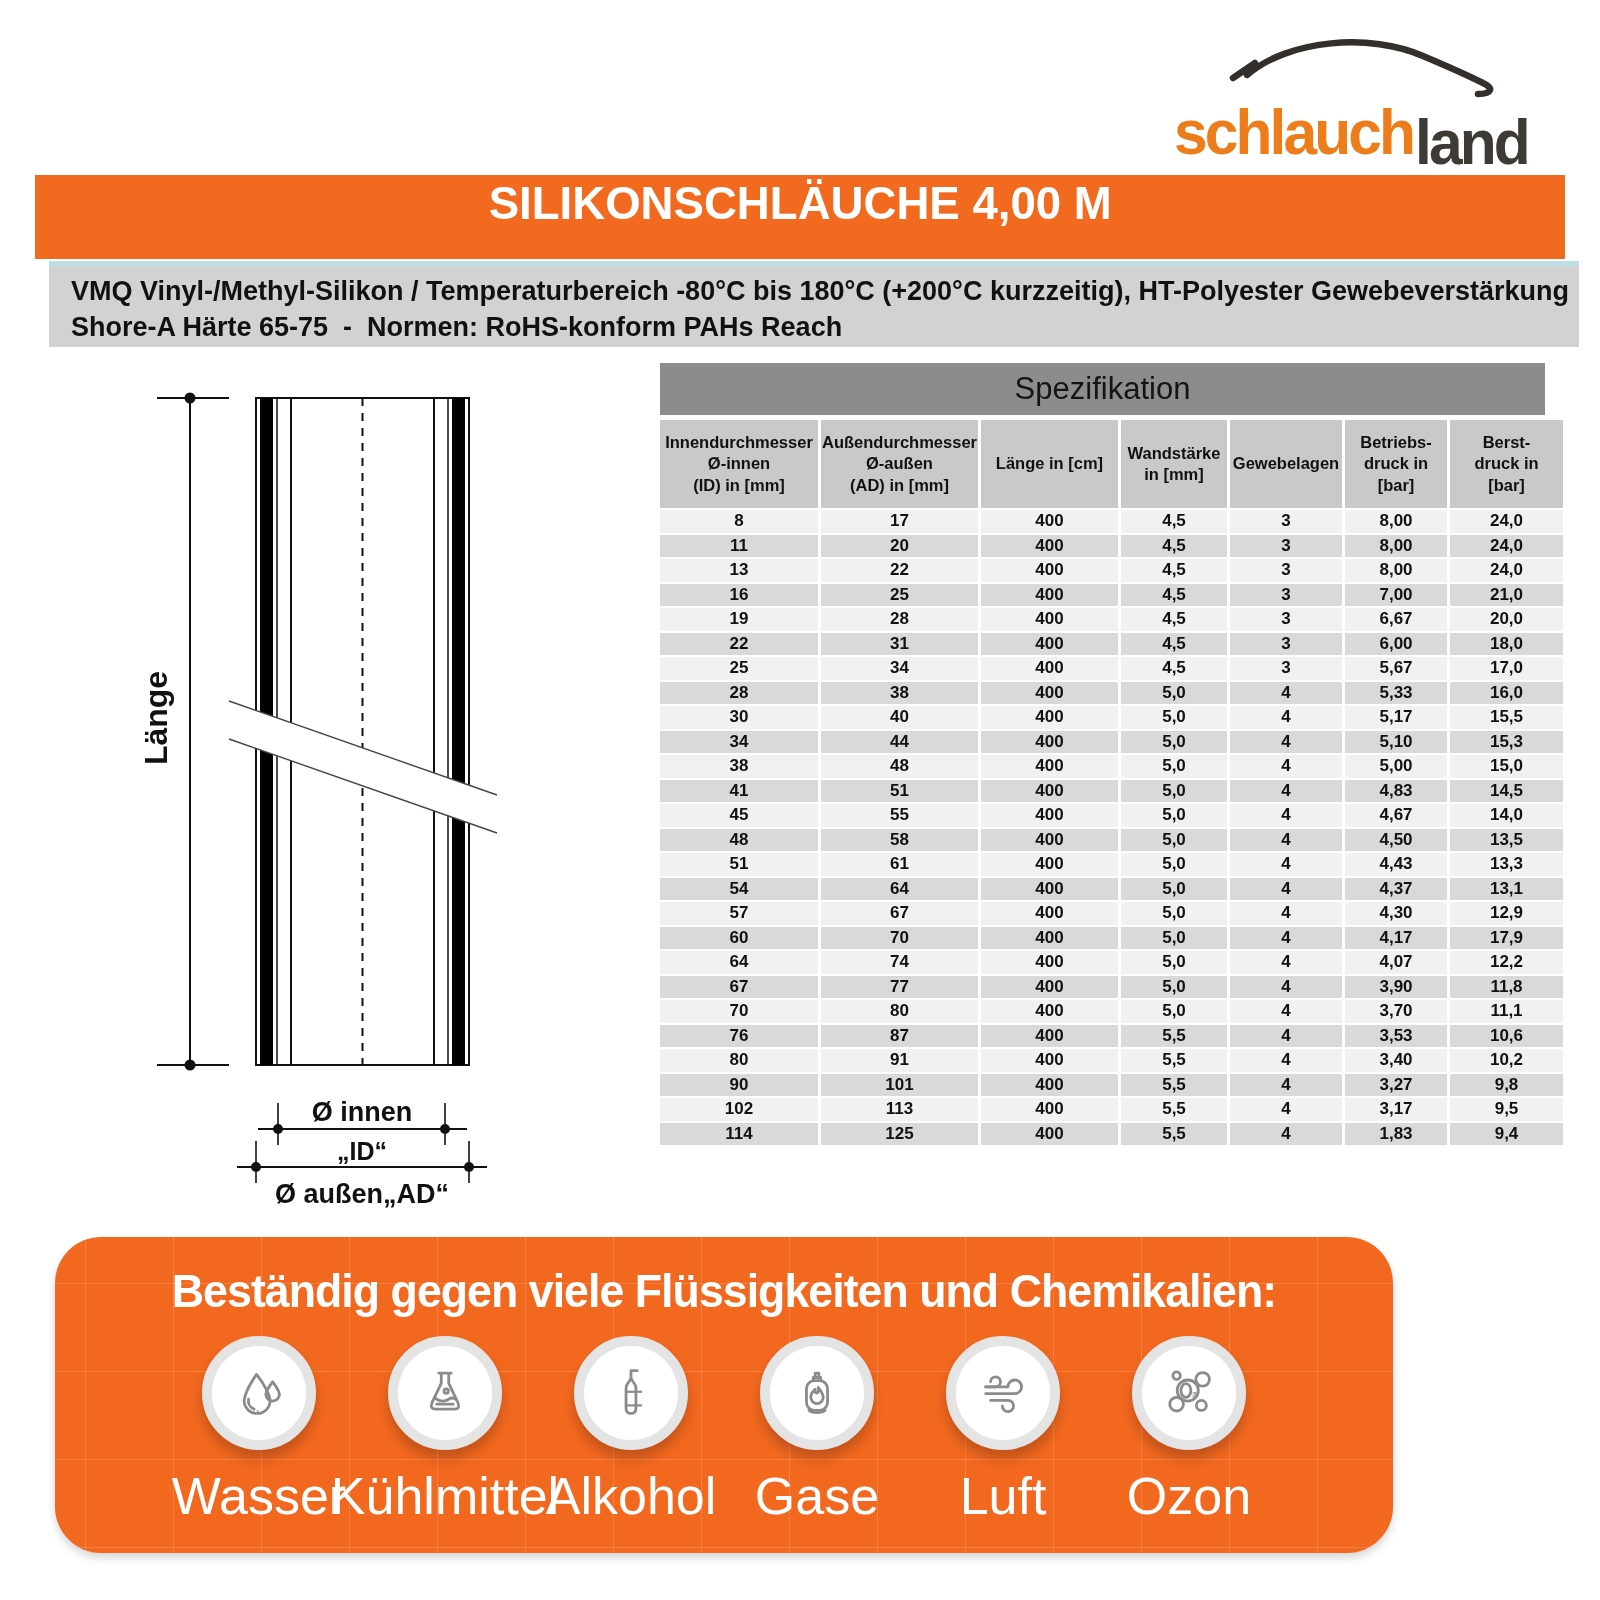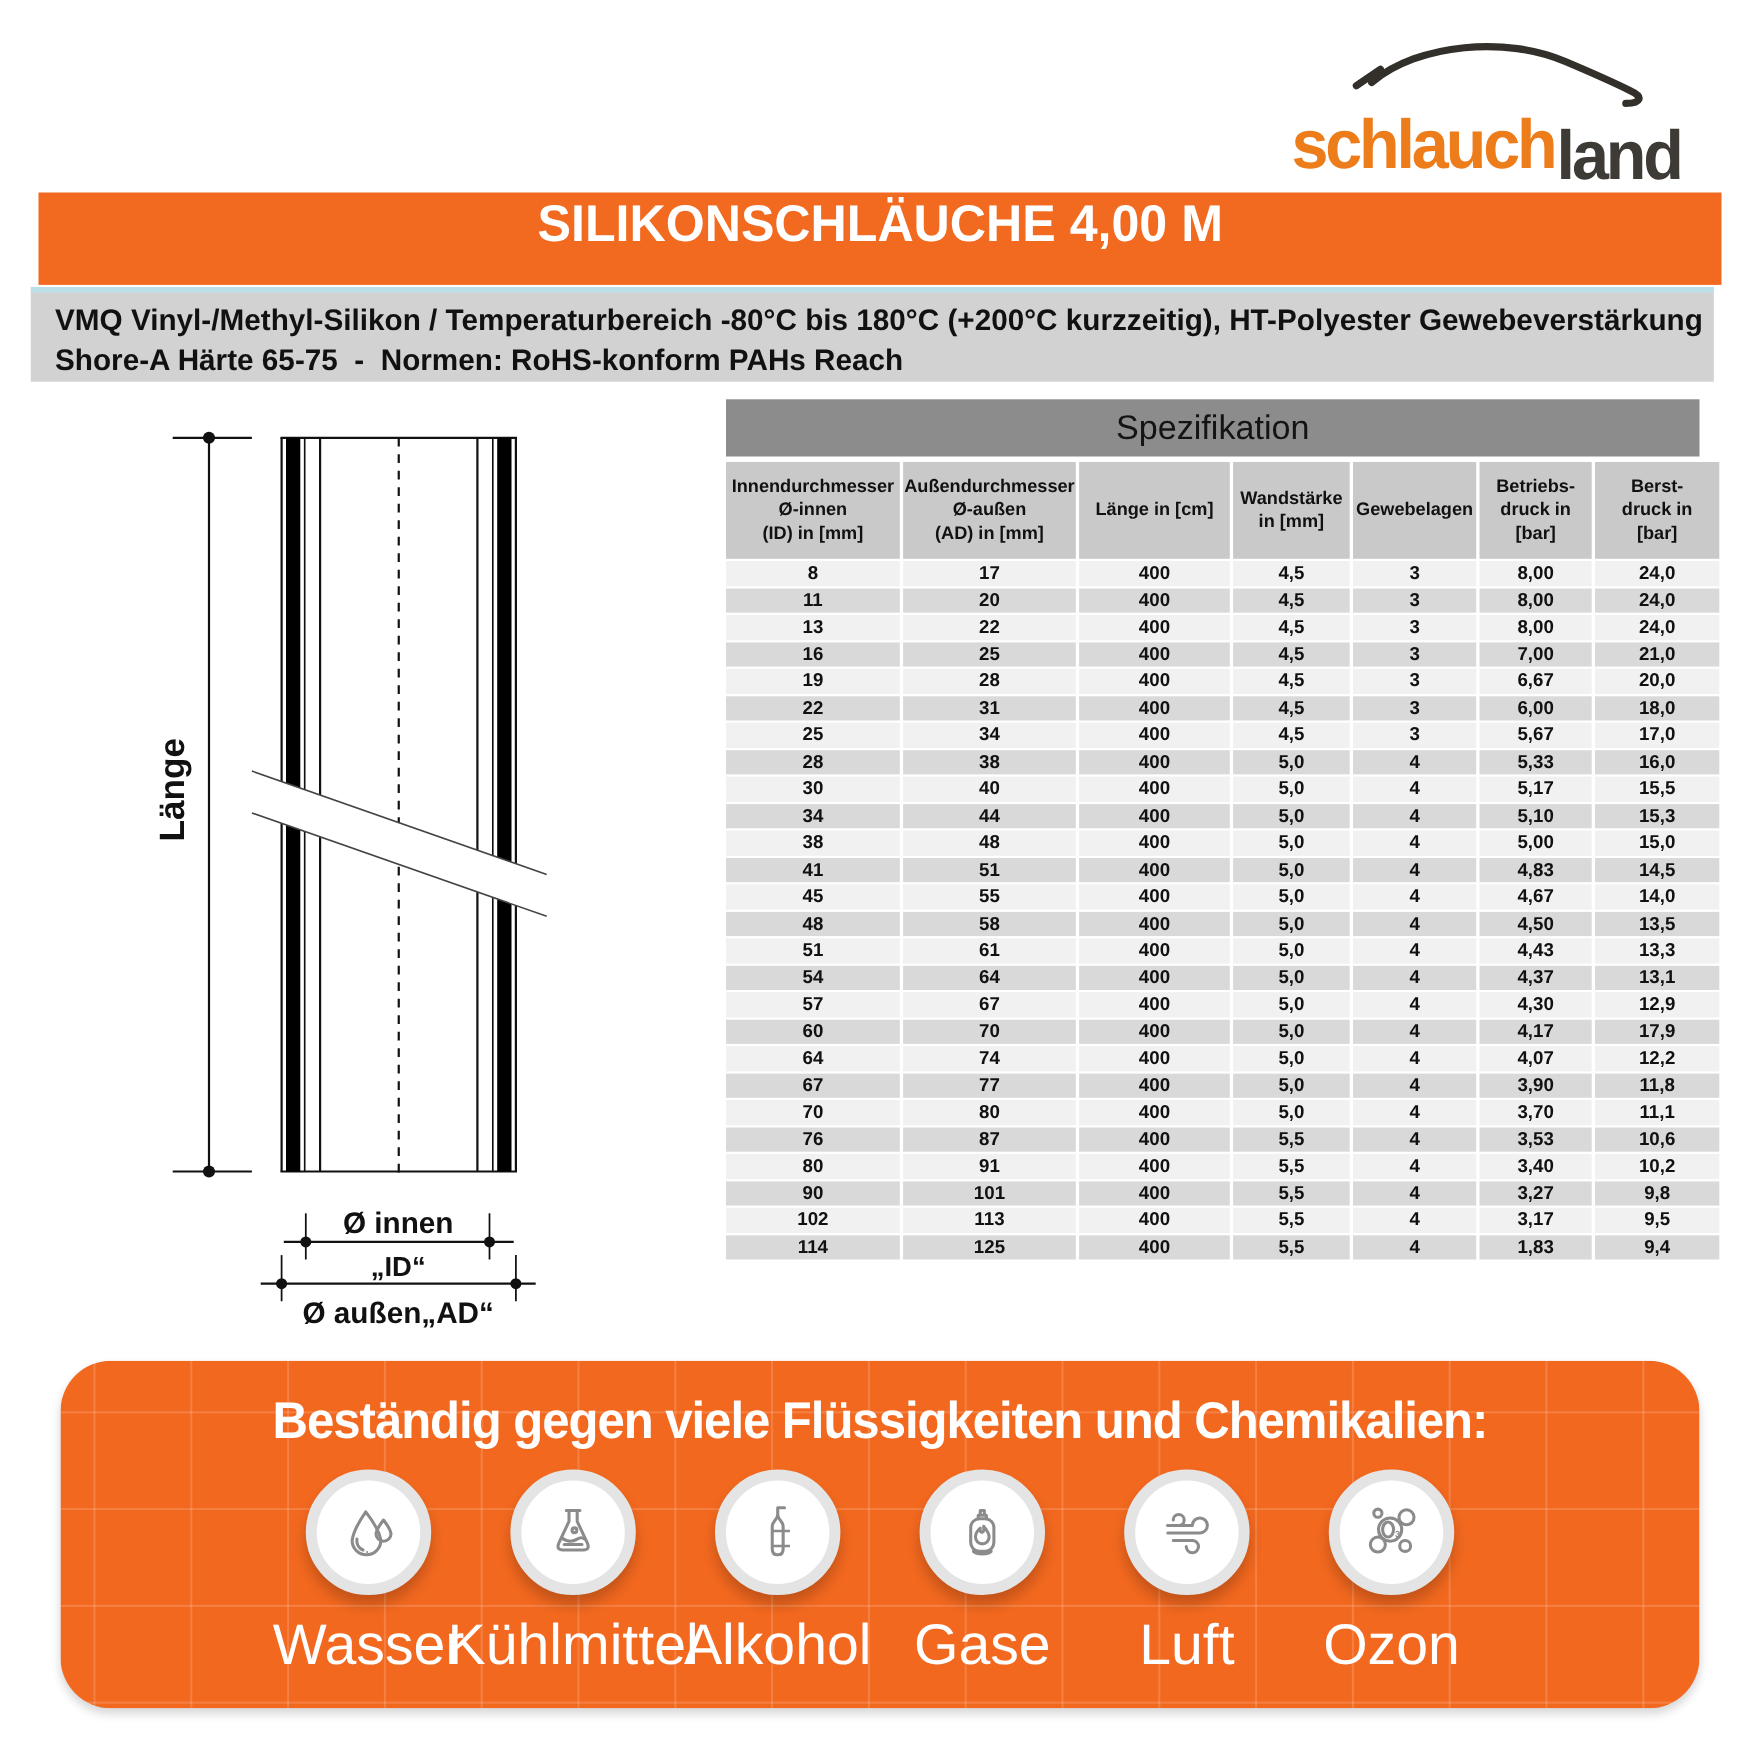--- a/index.html
+++ b/index.html
@@ -14,21 +14,21 @@
                 font-size:63px; letter-spacing:-3px; transform:scaleX(.96); transform-origin:left bottom; }
   .logo-orange { color:#ED7C1B; }
   .logo-dark   { color:#3E3A35; position:relative; top:10px; left:2px; }
 
   
   .banner { position:absolute; left:35px; top:175px; width:1530px; height:84px; background:#F26A1F;
             display:flex; align-items:flex-start; justify-content:center; }
   .banner h1 { color:#fff; font-size:47px; font-weight:bold; letter-spacing:0px; transform:scaleX(.97); }
 
   
-  .subbar { position:absolute; left:28px; top:261px; width:1530px; height:86px; background:#D2D2D2;
+  .subbar { position:absolute; left:49px; top:261px; width:1530px; height:86px; background:#D2D2D2;
             border-top:5px solid #BFDFE8; padding:7px 0 0 22px; }
   .subbar p { color:#111; font-size:27px; font-weight:bold; line-height:36px; white-space:pre-wrap; }
 
   
   .drawing { position:absolute; left:115px; top:383px; width:420px; height:835px; }
   .drawing text { font-family:"Liberation Sans", sans-serif; fill:#111; }
 
   
   .spec { position:absolute; left:660px; top:363px; width:885px; }
   .spec-title { height:52px; line-height:52px; background:#8C8C8C; color:#141414; text-align:center;
@@ -36,21 +36,21 @@
   table.spec-table { width:885px; table-layout:fixed; border-collapse:separate; border-spacing:3px 2px;
                      margin-left:-3px; }
   table.spec-table th { background:#C9C9C9; font-size:16.5px; font-weight:bold; color:#111;
                         text-align:center; vertical-align:middle; height:88px; line-height:1.3; padding:0 1px; }
   table.spec-table td { font-size:17px; font-weight:bold; color:#111; text-align:center;
                         height:22.5px; padding:0; }
   tr.row-light td { background:#F1F1F1; }
   tr.row-dark  td { background:#D9D9D9; }
 
   
-  .resist-box { position:absolute; left:55px; top:1237px; width:1490px; height:316px; border-radius:46px;
+  .resist-box { position:absolute; left:55px; top:1237px; width:1338px; height:316px; border-radius:46px;
        background:
          linear-gradient(rgba(255,255,255,.16) 1.5px, transparent 1.5px),
          linear-gradient(90deg, rgba(255,255,255,.16) 1.5px, transparent 1.5px),
          #F2681F;
        background-size:88px 88px, 88px 88px, auto;
        background-position:18px 46px, 30px 0, 0 0;
        box-shadow:0 5px 9px rgba(0,0,0,.16); }
   .resist-title { margin-top:26px; text-align:center; color:#fff; font-size:47px; font-weight:bold;
                   letter-spacing:-1px; transform:scaleX(.95); }
   .resist-items { margin-top:18px; display:flex; justify-content:center; }

